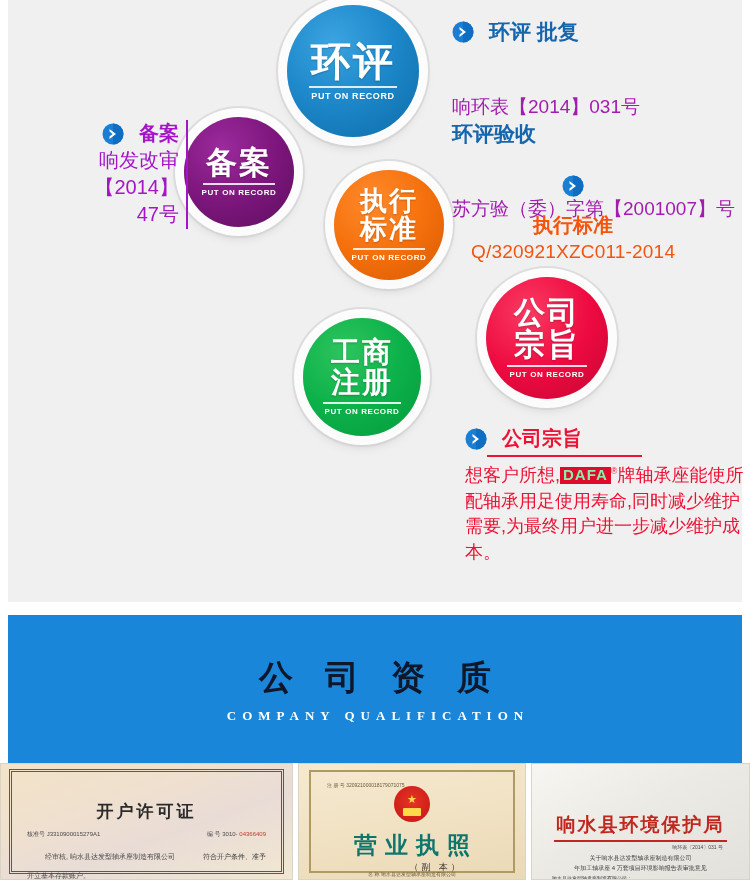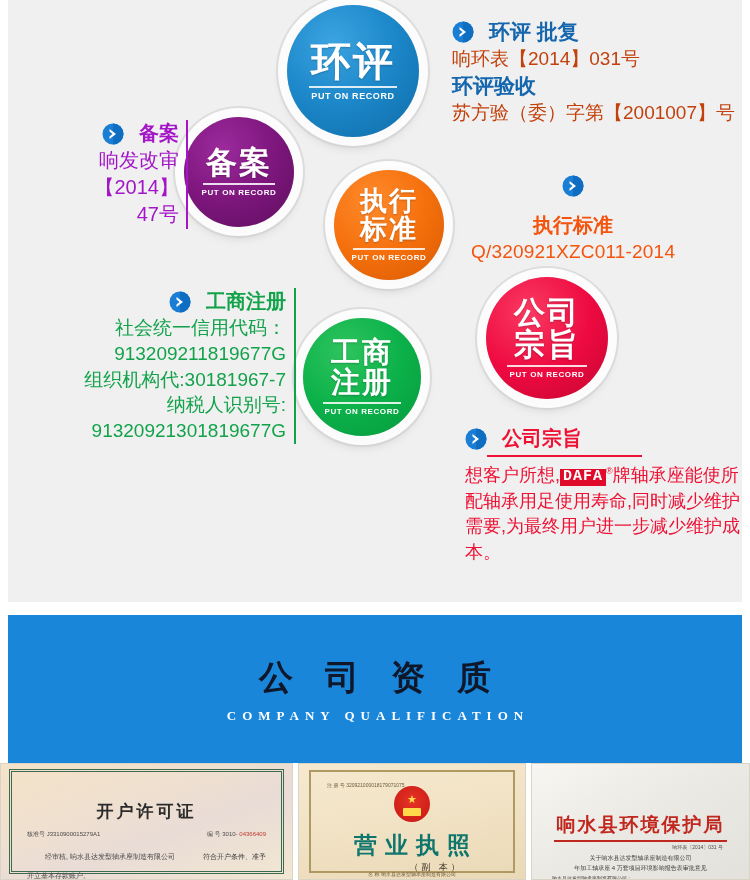--- a/index.html
+++ b/index.html
@@ -77,21 +77,21 @@
   .info { position: absolute; }
   .info .hd {
     font-size: 20px; font-weight: bold; white-space: nowrap;
     display: flex; align-items: center; gap: 15px;
   }
   .info .ln { font-size: 19px; white-space: nowrap; line-height: 1.36; }
 
   
   #info-hp { left: 440px; top: 18px; padding-left: 4px; color: #1f6fb5; }
   #info-hp .hd { color: #1666ae; font-size: 21px; }
-  #info-hp .ln { color: #c2410c; font-size: 19px; }
+  #info-hp .ln { color: #a21caf; font-size: 19px; margin-top: 48px; }
   #info-hp .hd2 { color: #1666ae; font-size: 21px; font-weight: bold; white-space: nowrap; }
 
   
   #info-ba {
     left: 60px; top: 120px; width: 120px; text-align: right;
     color: #a315c6; border-right: 2px solid #a315c6; padding-right: 7px;
   }
   #info-ba .hd { justify-content: flex-end; font-size: 20px; color: #a315c6; }
   #info-ba .ln { font-size: 20px; color: #a315c6; }
 
@@ -107,22 +107,22 @@
   }
   #info-gs .hd { justify-content: flex-end; font-size: 20px; color: #12a34a; }
   #info-gs .ln { font-size: 19px; color: #12a34a; }
 
   
   #info-zz { left: 457px; top: 425px; width: 280px; color: #ee1133; }
   #info-zz .hd { color: #ee1133; font-size: 20px; }
   #info-zz .hdrule { width: 155px; height: 2px; background: #ee1133; margin: 3px 0 6px 22px; }
   #info-zz .body { font-size: 18px; color: #ee1133; line-height: 1.42; width: 290px; }
   .dafa {
-    display: inline-block; background: #e00a2a; color: #ffffff;
-    font-family: Liberation Mono, monospace;
+    display: inline-block; background: #e00a2a; color: #86efac;
+    font-family: Liberation Sans, sans-serif;
     font-weight: bold; font-size: 15px; letter-spacing: 1px;
     padding: 0 3px; line-height: 1.12; vertical-align: 1px;
   }
   .reg { font-size: 9px; vertical-align: super; color: #ee1133; }
 
   
   .qual-banner {
     position: absolute; left: 8px; top: 615px; width: 734px; height: 148px;
     background: #1a86d9;
     display: flex; flex-direction: column;
@@ -312,37 +312,20 @@
             <circle cx="11" cy="11" r="10.5" fill="#1a7fd4"></circle>
             <path d="M11 0.5 A10.5 10.5 0 0 1 11 21.5 Z" fill="#0f6ec2"></path>
             <path d="M7.5 6 L14 11 L7.5 16 L7.5 13.4 L10.6 11 L7.5 8.6 Z" fill="#ffffff"></path>
           </svg>
         </span>
         <span>执行标准</span>
       </div>
       <div class="ln">Q/320921XZC011-2014</div>
     </div>
 
-    <div class="info" id="info-gs">
-      <div class="hd">
-        <span class="chev">
-          <svg viewBox="0 0 22 22" width="22" height="22">
-            <circle cx="11" cy="11" r="10.5" fill="#1a7fd4"></circle>
-            <path d="M11 0.5 A10.5 10.5 0 0 1 11 21.5 Z" fill="#0f6ec2"></path>
-            <path d="M7.5 6 L14 11 L7.5 16 L7.5 13.4 L10.6 11 L7.5 8.6 Z" fill="#ffffff"></path>
-          </svg>
-        </span>
-        <span>工商注册</span>
-      </div>
-      <div class="ln">社会统一信用代码：</div>
-      <div class="ln">913209211819677G</div>
-      <div class="ln">组织机构代:30181967-7</div>
-      <div class="ln">纳税人识别号:</div>
-      <div class="ln">91320921301819677G</div>
-    </div>
 
     <div class="info" id="info-zz">
       <div class="hd">
         <span class="chev">
           <svg viewBox="0 0 22 22" width="22" height="22">
             <circle cx="11" cy="11" r="10.5" fill="#1a7fd4"></circle>
             <path d="M11 0.5 A10.5 10.5 0 0 1 11 21.5 Z" fill="#0f6ec2"></path>
             <path d="M7.5 6 L14 11 L7.5 16 L7.5 13.4 L10.6 11 L7.5 8.6 Z" fill="#ffffff"></path>
           </svg>
         </span>

